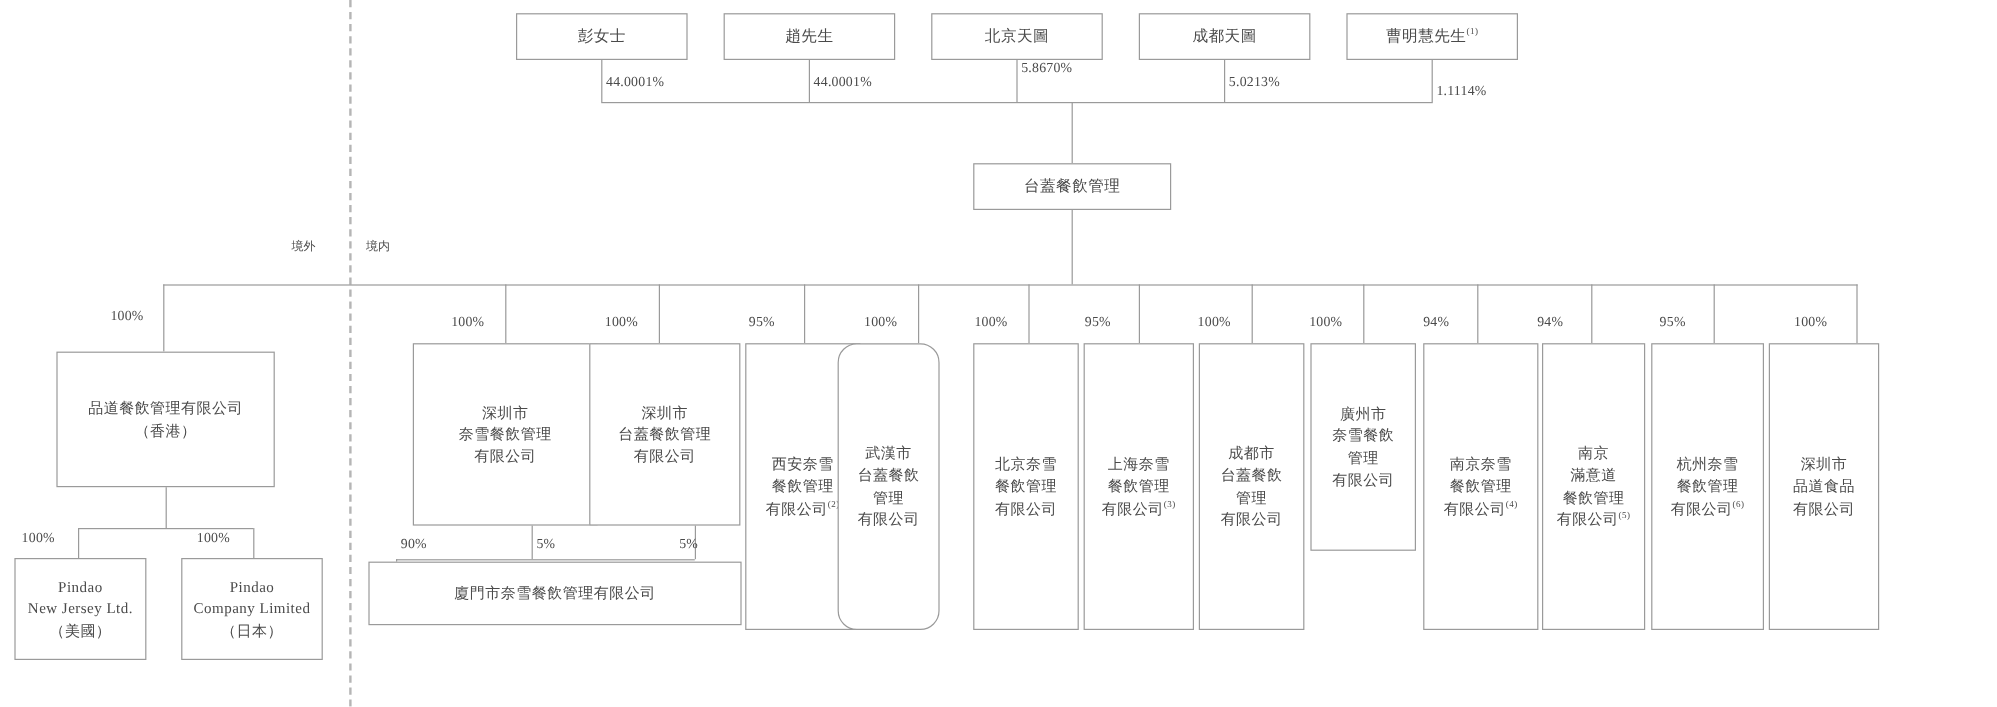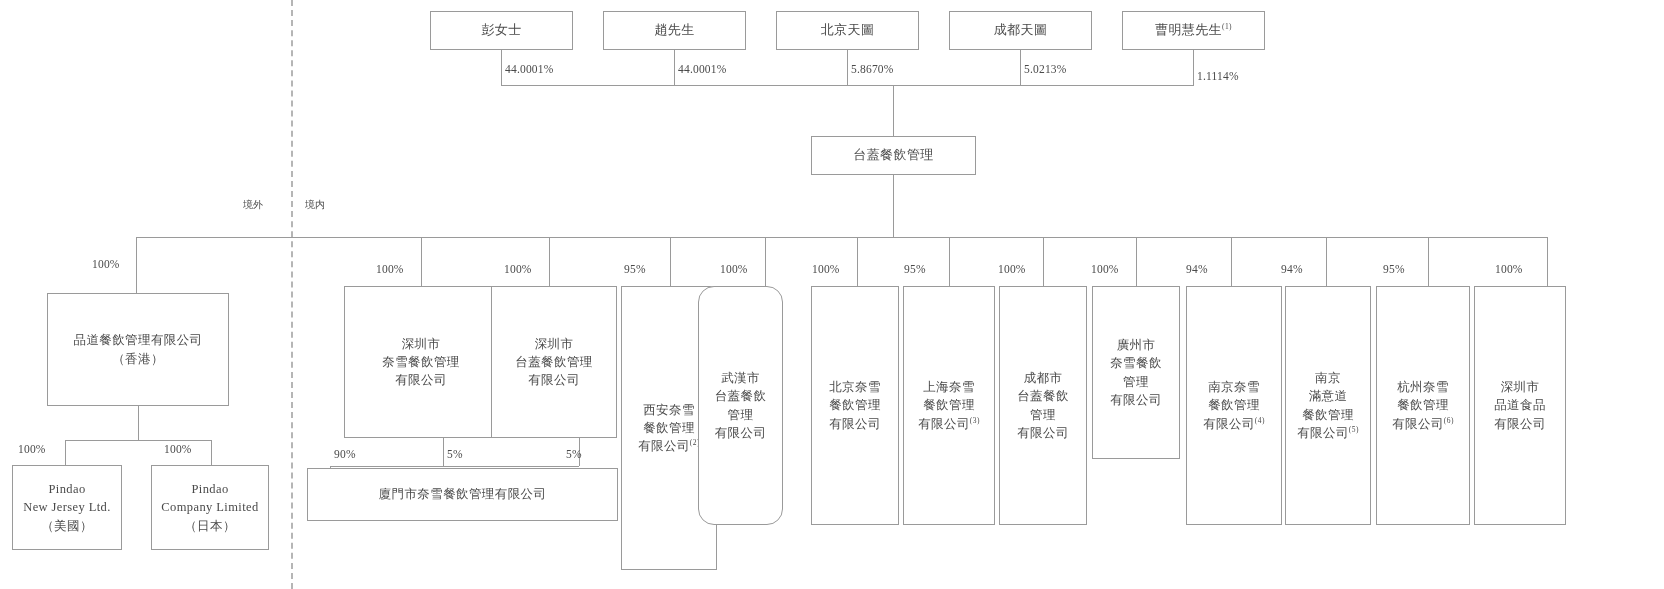--- a/index.html
+++ b/index.html
@@ -47,21 +47,21 @@
   <div class="ln v" style="left:501px;top:50px;height:35px;"></div>
   <div class="ln v" style="left:674px;top:50px;height:35px;"></div>
   <div class="ln v" style="left:847px;top:50px;height:35px;"></div>
   <div class="ln v" style="left:1020px;top:50px;height:35px;"></div>
   <div class="ln v" style="left:1193px;top:50px;height:35px;"></div>
 
   <div class="ln h" style="left:501px;top:85px;width:693px;"></div>
 
   <div class="pct" style="left:505px;top:63px;">44.0001%</div>
   <div class="pct" style="left:678px;top:63px;">44.0001%</div>
-  <div class="pct" style="left:851px;top:63px;">5.8670%</div>
+  <div class="pct" style="left:851px;top:51px;">5.8670%</div>
   <div class="pct" style="left:1024px;top:63px;">5.0213%</div>
   <div class="pct" style="left:1197px;top:70px;">1.1114%</div>
 
   <div class="ln v" style="left:893px;top:85px;height:51px;"></div>
 
   <div class="box top" style="left:811px;top:136px;width:165px;height:39px;">
     <span class="inner">台蓋餐飲管理</span>
   </div>
 
   <div class="ln v" style="left:893px;top:175px;height:62px;"></div>
@@ -109,21 +109,21 @@
   <div class="ln v" style="left:549px;top:237px;height:49px;"></div>
   <div class="pct" style="left:504px;top:263px;">100%</div>
   <div class="box" style="left:491px;top:286px;width:126px;height:152px;">
     <span class="inner"><span>深圳市
 台蓋餐飲管理
 有限公司</span><sup></sup></span>
   </div>
 
   <div class="ln v" style="left:670px;top:237px;height:49px;"></div>
   <div class="pct" style="left:624px;top:263px;">95%</div>
-  <div class="box" style="left:621px;top:286px;width:96px;height:284px;">
+  <div class="box" style="left:621px;top:286px;width:96px;height:239px;">
     <span class="inner"><span>西安奈雪
 餐飲管理
 有限公司</span><sup>(2)</sup></span>
   </div>
 
   <div class="ln v" style="left:765px;top:237px;height:49px;"></div>
   <div class="pct" style="left:720px;top:263px;">100%</div>
   <div class="box" style="left:698px;top:286px;width:85px;height:239px;border-radius:16px;">
     <span class="inner"><span>武漢市
 台蓋餐飲

